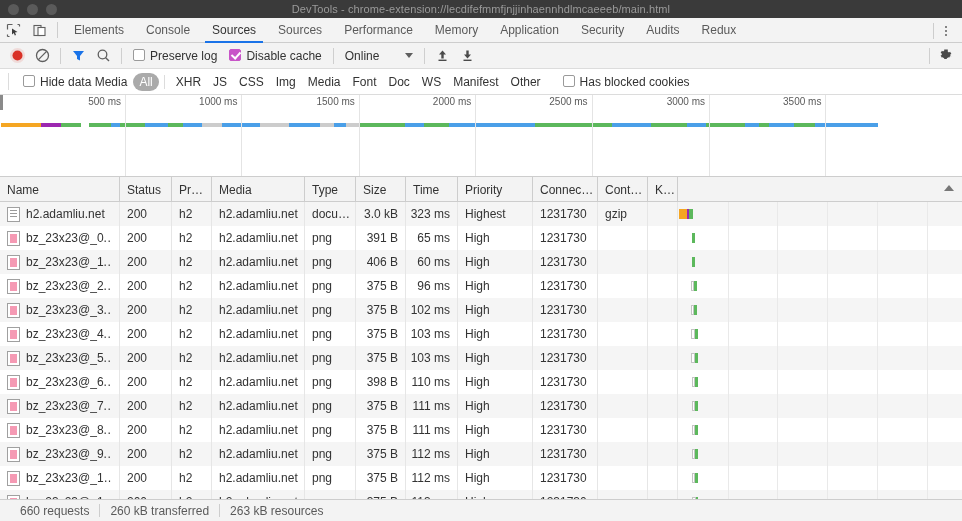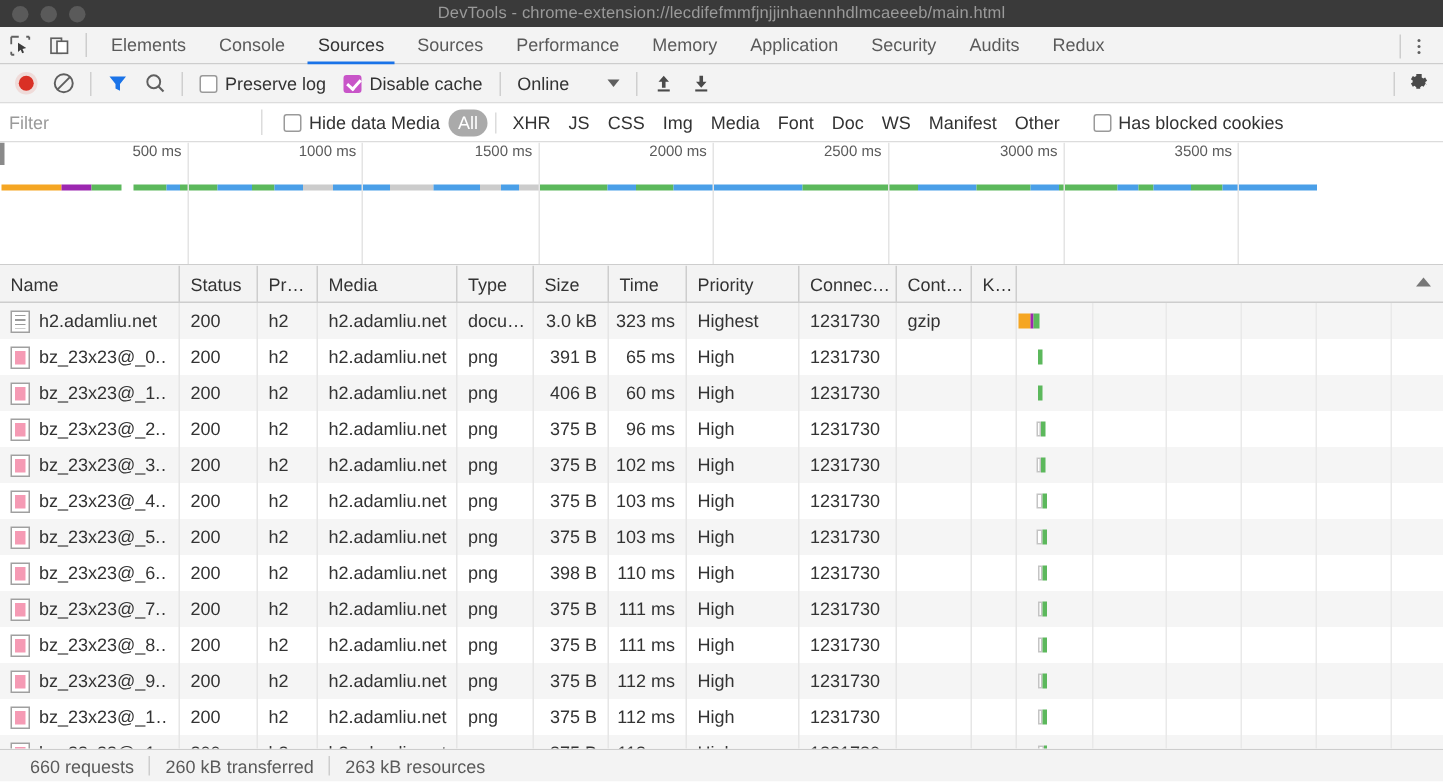--- a/index.html
+++ b/index.html
@@ -52,21 +52,21 @@
   .kebab i { width: 2px; height: 2px; border-radius: 50%; background: #5f5f5f; display: block; }
   .kebab-div { position: absolute; right: 28px; top: 5px; width: 1px; height: 16px; background: #cdcdcd; }
 
   
   .nettool {
     height: 26px; flex: 0 0 26px; background: #f3f3f3;
     border-bottom: 1px solid #dcdcdc;
     display: flex; align-items: center; padding-left: 5px; position: relative;
   }
   .tbtn { width: 25px; height: 24px; display: flex; align-items: center; justify-content: center; cursor: pointer; }
-  .chk-wrap { display: flex; align-items: center; gap: 5px; cursor: pointer; padding: 0 6px; }
+  .chk-wrap { display: flex; align-items: flex-start; gap: 5px; cursor: pointer; padding: 0 6px; }
   .chk {
     width: 12px; height: 12px; border: 1px solid #9a9a9a; border-radius: 2px; background: #fff;
     display: inline-block; position: relative; flex: 0 0 12px;
   }
   .chk.on { background: #c855c8; border-color: #c855c8; }
   .chk.on:after {
     content: ""; position: absolute; left: 3px; top: 0px; width: 4px; height: 7px;
     border: solid #fff; border-width: 0 2px 2px 0; transform: rotate(42deg);
   }
   .chk-label { font-size: 12px; color: #333; white-space: nowrap; }
@@ -278,21 +278,20 @@
     <div class="gear-div"></div>
     <div class="gear">
       <svg width="17" height="17" viewBox="0 0 17 17">
         <path fill="#4a4a4a" d="M8.5 5.6a2.9 2.9 0 100 5.8 2.9 2.9 0 000-5.8zm0 4.5a1.6 1.6 0 110-3.2 1.6 1.6 0 010 3.2z"></path>
         <path fill="#4a4a4a" d="M14.4 9.6l-1.2-.7a4.8 4.8 0 000-1.3l1.2-.7-1.3-2.2-1.2.7a4.8 4.8 0 00-1.1-.7V2.4H7.2v1.3c-.4.2-.8.4-1.1.7l-1.2-.7-1.3 2.2 1.2.7a4.8 4.8 0 000 1.3l-1.2.7 1.3 2.2 1.2-.7c.3.3.7.5 1.1.7v1.3h2.6v-1.3c.4-.2.8-.4 1.1-.7l1.2.7 1.3-2.2z"></path>
       </svg>
     </div>
   </div>
 
   <div class="filterbar">
-    <input class="filter-input" value="" placeholder="Filter" style="">
     <div class="filter-div"></div>
     <label class="chk-wrap">
       <span class="chk"></span>
       <span class="chk-label">Hide data Media</span>
     </label>
     <div id="types-host" style="display:flex;align-items:center;">
         <span class="typebtn on">All</span>
         <span class="tdiv"></span>
         <span class="typebtn">XHR</span>
         <span class="typebtn">JS</span>

